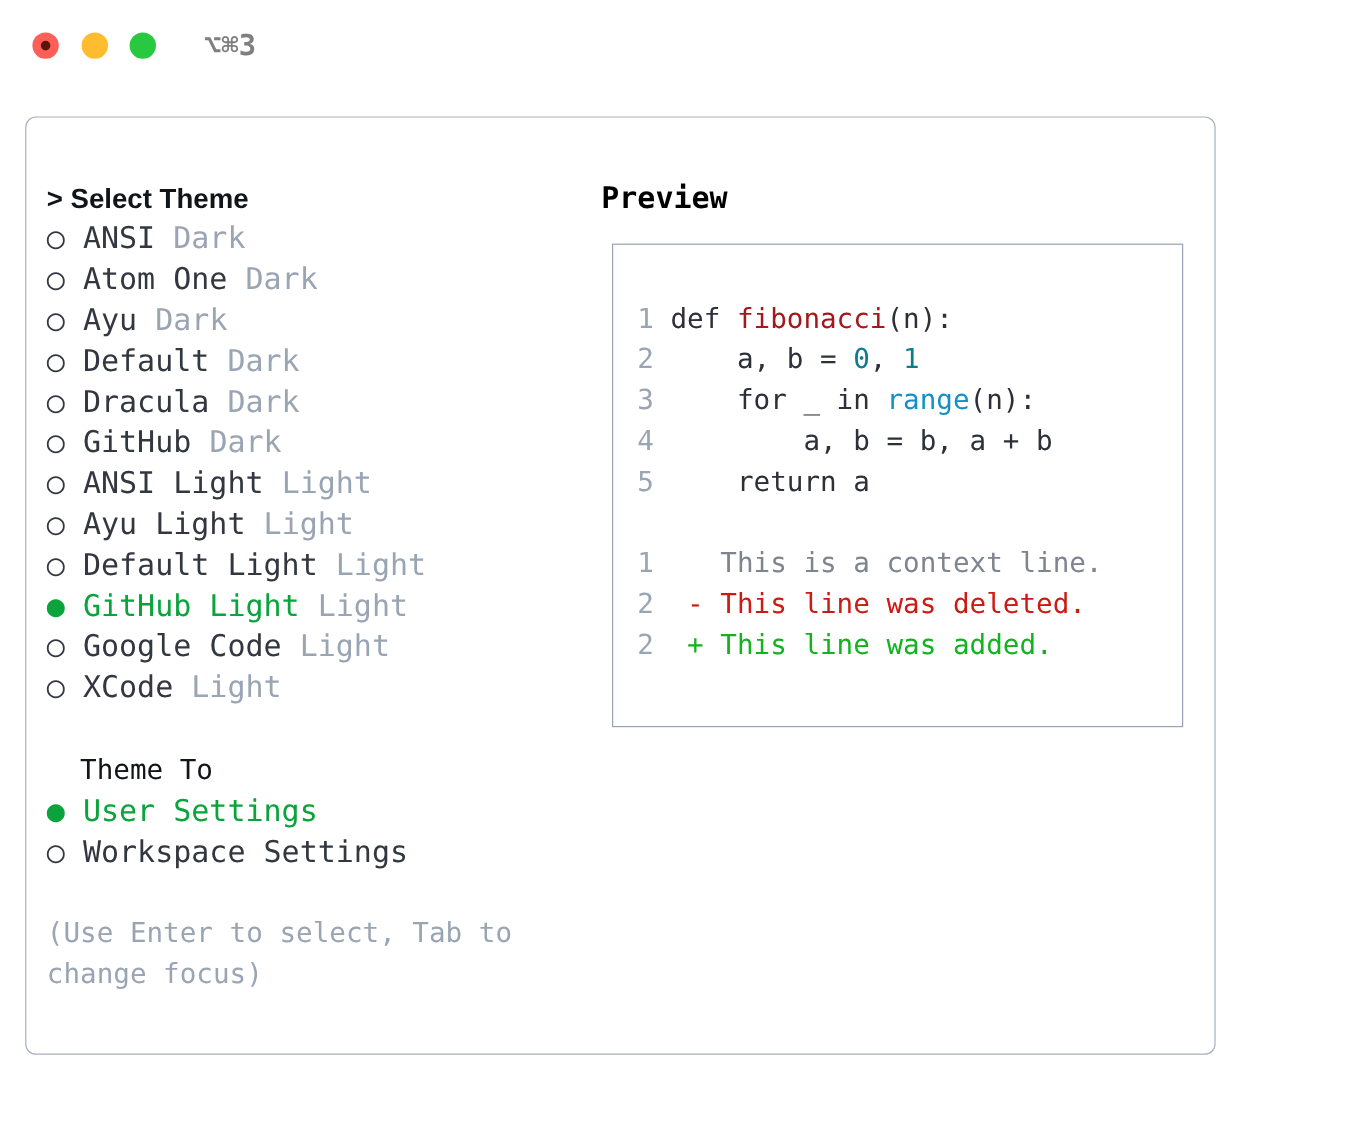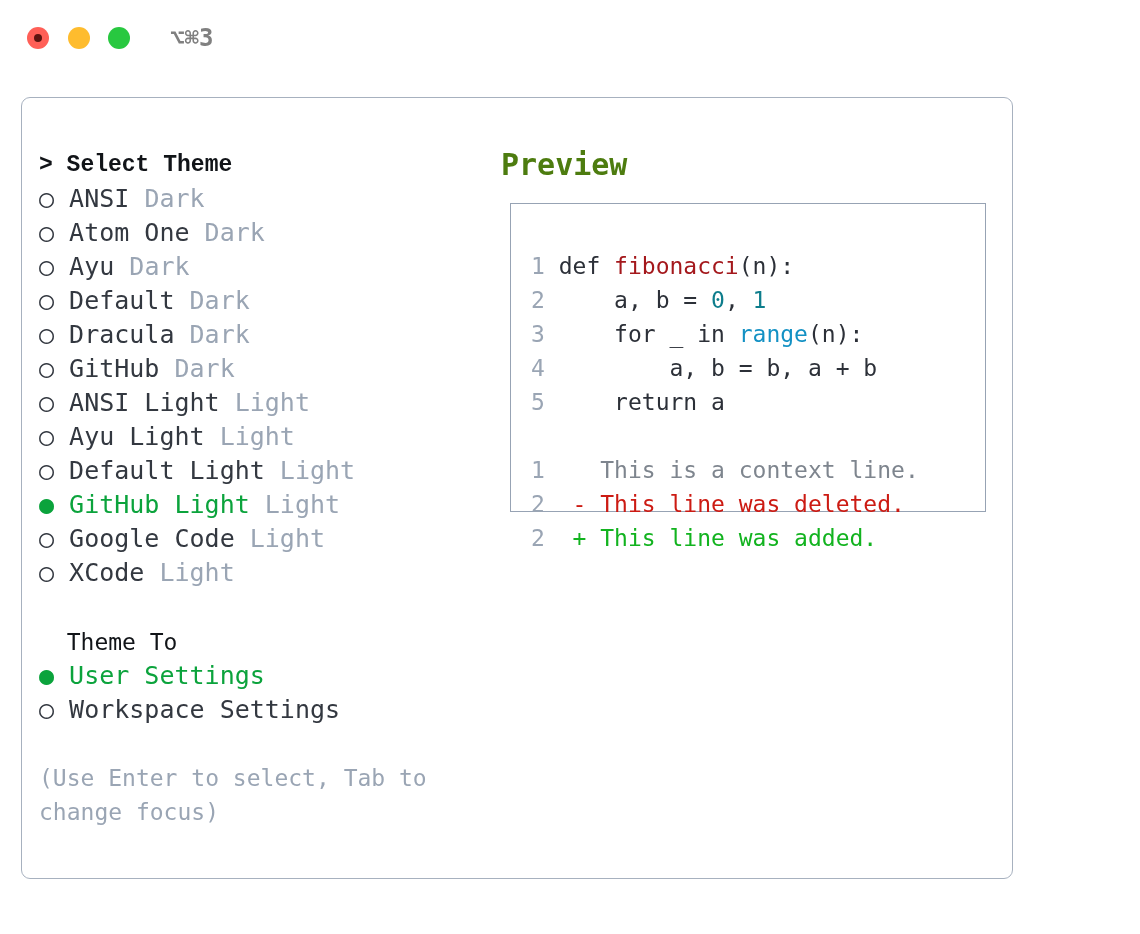--- a/index.html
+++ b/index.html
@@ -77,21 +77,21 @@
     left: 17px;
     top: 50px;
     width: 450px;
   }
   #list-header {
     font-weight: bold;
     color: #111418;
     font-size: 23px;
     line-height: 34px;
     white-space: pre;
-    font-family: Liberation Mono, monospace;
+    font-family: Liberation Sans, sans-serif;
   }
   .theme-row {
     display: block;
     white-space: pre;
     font-family: "DejaVu Sans Mono", "Liberation Mono", monospace;
     font-size: 25px;
     line-height: 34px;
   }
   .bullet {
     color: #333840;
@@ -135,32 +135,32 @@
     line-height: 34px;
     color: #9aa5b4;
   }
 
   
   #preview-title {
     position: absolute;
     left: 479px;
     top: 50px;
     font-family: "DejaVu Sans Mono", "Liberation Mono", monospace;
-    font-size: 30px;
+    font-size: 25px;
     line-height: 34px;
     font-weight: bold;
-    color: #4d7c0f;
+    color: #000000;
     white-space: pre;
   }
   #preview-box {
     position: absolute;
     left: 488px;
     top: 105px;
     width: 476px;
-    height: 309px;
+    height: 403px;
     border: 1px solid #97a3b4;
     box-sizing: border-box;
     background: #ffffff;
   }
   #code-area {
     position: absolute;
     left: 20px;
     top: 45px;
     width: 440px;
   }

